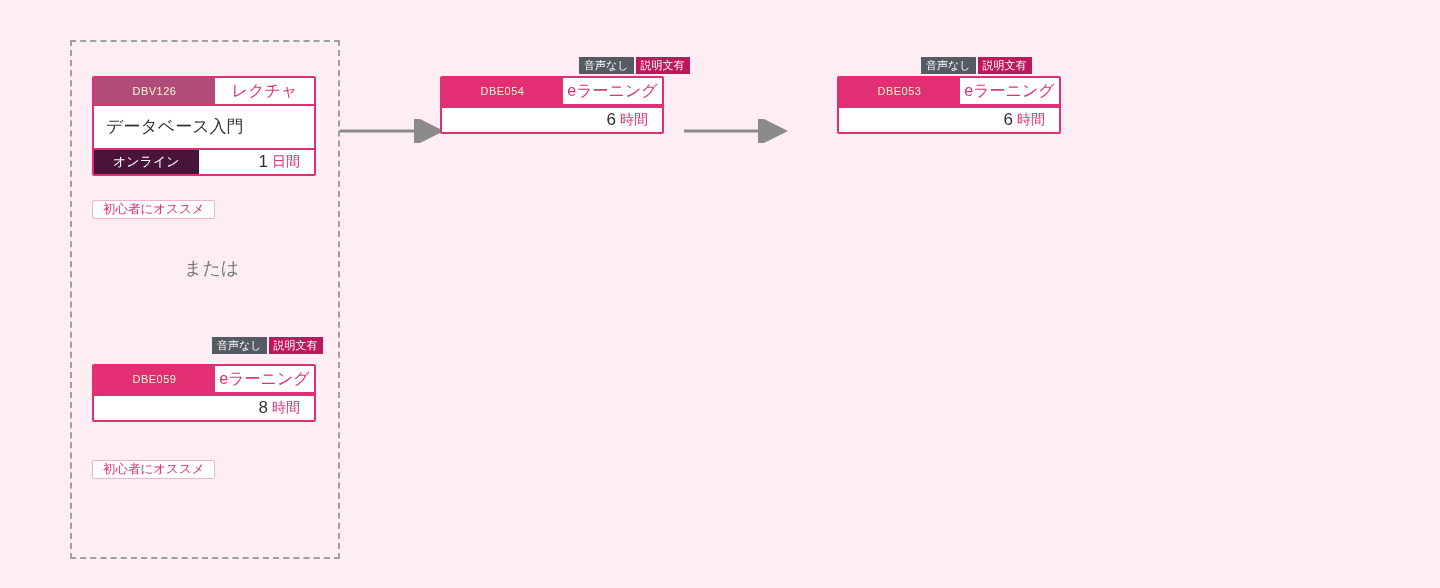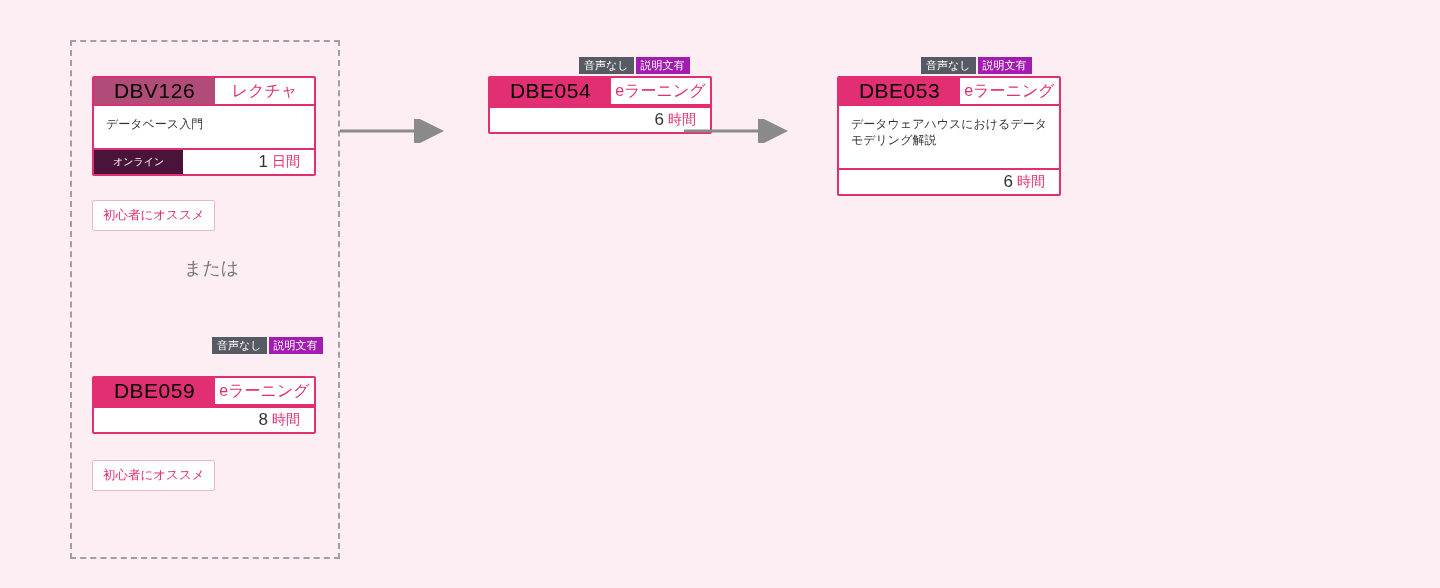--- a/index.html
+++ b/index.html
@@ -29,57 +29,57 @@
     border-radius: 2px;
   }
   .card-head {
     display: flex;
     height: 28px;
     border-bottom: 2px solid #e22e72;
   }
   .card-code {
     flex: 1.1;
     background: #e22e72;
-    color: #000000;
-    font-size: 21px;
+    color: #fef9c3;
+    font-size: 11px;
     letter-spacing: 0.5px;
     display: flex;
     align-items: center;
     justify-content: center;
   }
   .card-type {
     flex: 0.9;
     background: #fff;
     color: #e22e72;
     font-size: 16px;
     display: flex;
     align-items: center;
     justify-content: center;
   }
   .card-code.lecture { background: #b14b78; }
   .card-title {
     padding: 10px 12px 0 12px;
-    font-size: 12px;
+    font-size: 17px;
     color: #333;
     min-height: 42px;
     line-height: 1.35;
     display: flex;
     align-items: flex-start;
   }
   .card-title.tall { min-height: 62px; }
   .card-foot {
     display: flex;
     height: 26px;
     border-top: 2px solid #e22e72;
     align-items: stretch;
   }
   .foot-badge {
     background: #4a133a;
     color: #fff;
-    font-size: 10px;
+    font-size: 13px;
     display: flex;
     align-items: center;
     justify-content: center;
     padding: 0 19px;
     min-width: 78px;
   }
   .foot-spacer { flex: 1; }
   .foot-num {
     color: #333;
     font-size: 17px;
@@ -94,38 +94,38 @@
     align-items: center;
     padding: 0 14px 0 2px;
   }
   
   .recommend {
     position: absolute;
     background: #fff;
     border: 1px solid #e9b7cb;
     color: #e22e72;
     font-size: 12.5px;
-    padding: 6px 10px;
+    padding: 0 10px;
     border-radius: 2px;
     text-align: center;
   }
   
   .tags {
     position: absolute;
     display: flex;
     gap: 2px;
   }
   .tag {
     color: #fff;
     font-size: 11px;
     padding: 2px 5px;
     line-height: 1.2;
   }
   .tag.gray { background: #555a63; }
-  .tag.navy { background: #a21caf; }
+  .tag.navy { background: #be185d; }
   
   .or-text {
     position: absolute;
     color: #777;
     font-size: 18px;
   }
   
   .arrow {
     position: absolute;
   }
@@ -152,21 +152,21 @@
   </div>
   <div class="recommend" style="left:92px; top:200px;">初心者にオススメ</div>
 
   <div class="or-text" style="left:184px; top:256px;">または</div>
 
   <div class="tags" style="left:212px; top:337px;">
     <div class="tag gray">音声なし</div>
     <div class="tag navy">説明文有</div>
   </div>
 
-  <div class="card" style="left:92px; top:376px;">
+  <div class="card" style="left:92px; top:364px;">
     <div class="card-head">
       <div class="card-code">DBE059</div>
       <div class="card-type">eラーニング</div>
     </div>
     <div class="card-foot">
       <div class="foot-spacer"></div>
       <div class="foot-num">8</div>
       <div class="foot-unit">時間</div>
     </div>
   </div>
@@ -179,21 +179,21 @@
       </marker>
     </defs>
     <line x1="0" y1="12" x2="98" y2="12" stroke="#8a8a8a" stroke-width="3" marker-end="url(#ah1)"></line>
   </svg>
 
   <div class="tags" style="left:579px; top:57px;">
     <div class="tag gray">音声なし</div>
     <div class="tag navy">説明文有</div>
   </div>
 
-  <div class="card" style="left:488px; top:76px;">
+  <div class="card" style="left:440px; top:76px;">
     <div class="card-head">
       <div class="card-code">DBE054</div>
       <div class="card-type">eラーニング</div>
     </div>
     <div class="card-foot">
       <div class="foot-spacer"></div>
       <div class="foot-num">6</div>
       <div class="foot-unit">時間</div>
     </div>
   </div>
@@ -210,21 +210,20 @@
   <div class="tags" style="left:921px; top:57px;">
     <div class="tag gray">音声なし</div>
     <div class="tag navy">説明文有</div>
   </div>
 
   <div class="card" style="left:837px; top:76px;">
     <div class="card-head">
       <div class="card-code">DBE053</div>
       <div class="card-type">eラーニング</div>
     </div>
-    <div class="card-title tall">データウェアハウスにおけるデータモデリング解説</div>
     <div class="card-foot">
       <div class="foot-spacer"></div>
       <div class="foot-num">6</div>
       <div class="foot-unit">時間</div>
     </div>
   </div>
 
 </div>
 
 </body></html>

